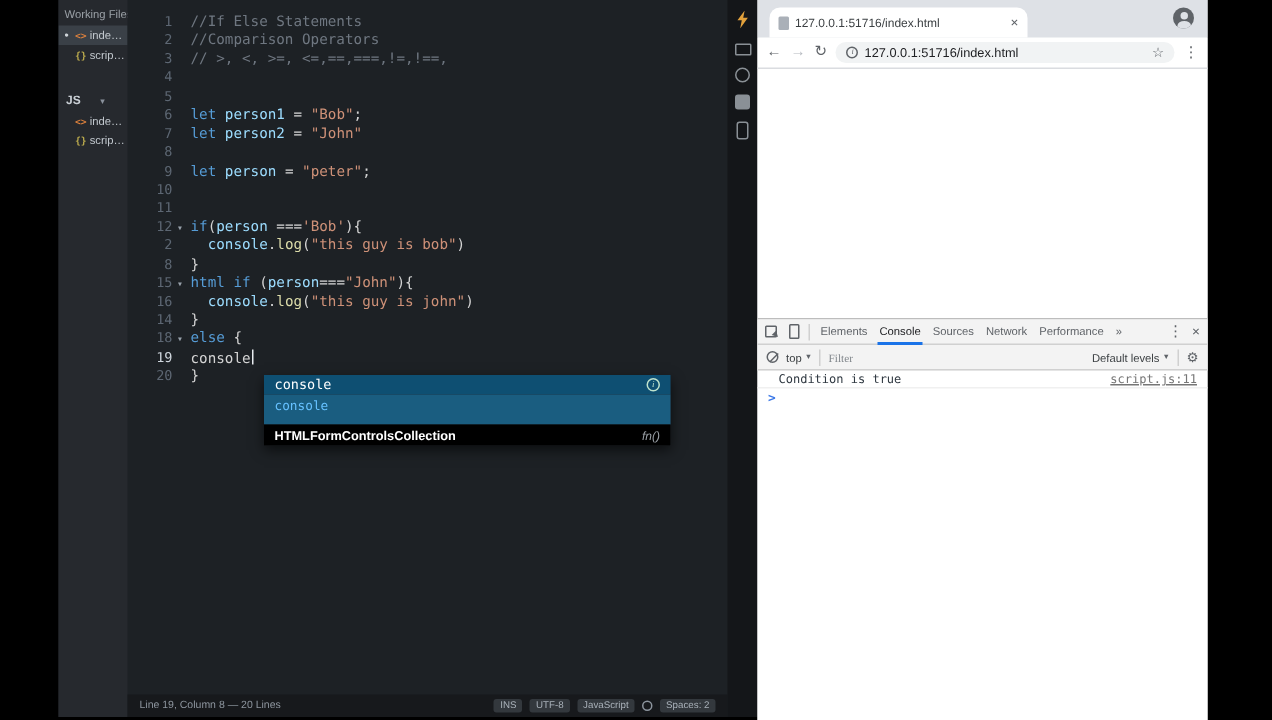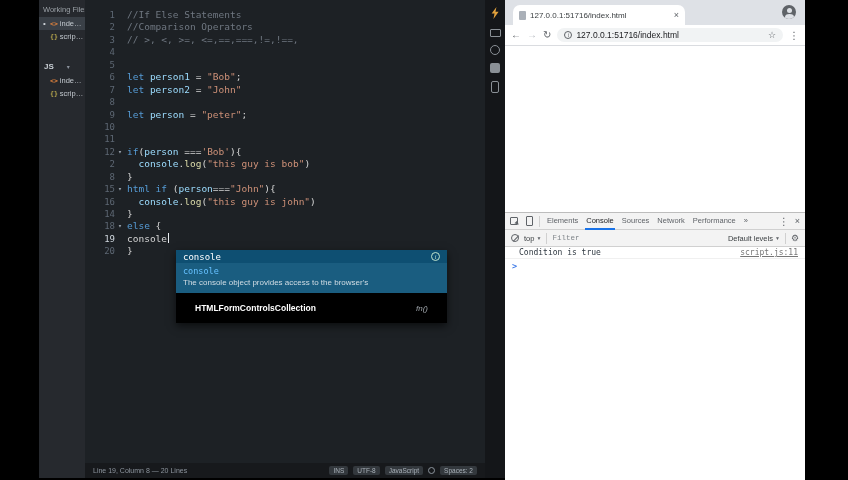--- a/index.html
+++ b/index.html
@@ -51,21 +51,21 @@
   .extension-icon-3{width:10px;height:10px;background:#8a9096;border-radius:2px}
   .extension-icon-4{width:8px;height:12px;border:1px solid #8a9096;border-radius:2px}
 
   
   .autocomplete{position:absolute;left:176px;top:250px;width:271px;z-index:40;box-shadow:0 3px 8px rgba(0,0,0,.6);font-size:9px}
   .ac-selected{height:13px;background:var(--popup-selected-bg,#0e4f72);color:#fff;display:flex;align-items:center;padding:0 7px;font-family:"DejaVu Sans Mono",monospace}
   .ac-info{margin-left:auto;width:9px;height:9px;border-radius:50%;border:1px solid #bfe3cd;color:#bfe3cd;font-size:6px;display:flex;align-items:center;justify-content:center;font-family:"Liberation Serif",serif;font-style:italic}
   .ac-doc{background:var(--popup-doc-bg,#1a5d80);padding:3px 10px 5px 7px}
   .ac-doc-title{color:var(--doc-link,#66c1ff);font-family:"DejaVu Sans Mono",monospace;font-size:8.5px;margin-bottom:2px}
   .ac-doc-line{color:#d2dde4;font-size:8px;line-height:10px}
-  .ac-item2{height:30px;background:#000;display:flex;align-items:center;padding:0 19px;color:#fff;font-weight:bold;font-size:8.5px}
+  .ac-item2{height:14px;background:#000;display:flex;align-items:center;padding:0 7px;color:#fff;font-weight:bold;font-size:8.5px}
   .ac-fn{margin-left:auto;color:#9aa0a6;font-style:italic;font-weight:normal;font-size:8px}
 
   
   .browser-window{position:absolute;left:505px;top:0;width:300px;height:480px;background:#fff;display:flex;flex-direction:column}
   .tabbar{height:25px;background:#dee1e6;display:flex;align-items:flex-end;padding:0 8px;position:relative;flex-shrink:0}
   .tab{height:20px;width:172px;background:#fff;border-radius:7px 7px 0 0;display:flex;align-items:center;padding:0 6px;gap:4px;font-size:8px;color:#3c4043}
   .favicon{width:7px;height:9px;background:#aab0b8;border-radius:1px;flex-shrink:0}
   .tab-title{flex:1;overflow:hidden;white-space:nowrap;text-overflow:ellipsis}
   .tab-close{color:#5f6368;font-size:9px;cursor:default}
   .avatar{position:absolute;right:9px;top:5px;width:14px;height:14px;border-radius:50%;background:#5f6368;overflow:hidden}
@@ -92,21 +92,21 @@
   .dt-tab{height:17px;display:flex;align-items:center;border-bottom:2px solid transparent;padding:0 1px;white-space:nowrap}
   .dt-tab.selected{color:#202124;border-bottom-color:var(--devtools-accent,#1a73e8)}
   .dt-spacer{flex:1}
   .dt-close{color:#5f6368;font-size:9px}
 
   .dt-filter{height:17px;background:#f3f3f3;border-bottom:1px solid #d0d0d0;display:flex;align-items:center;padding:0 6px;gap:5px;font-size:7.5px;color:#3c4043;flex-shrink:0}
   .clear-icon{width:8px;height:8px;border:1px solid #5f6368;border-radius:50%;position:relative;flex-shrink:0}
   .clear-icon::after{content:"";position:absolute;left:-0.5px;top:3px;width:8px;height:1px;background:#5f6368;transform:rotate(-45deg)}
   .dd{display:flex;align-items:center;gap:2px;white-space:nowrap}
   .dd-caret{font-size:5px;color:#5f6368}
-  .filter-input{border:none;background:transparent;outline:none;font-size:7.5px;color:#202124;width:70px;font-family:Liberation Mono, monospace}
+  .filter-input{border:none;background:transparent;outline:none;font-size:7.5px;color:#202124;width:70px;font-family:Liberation Serif, serif}
   .filter-input::placeholder{color:#80868b}
   .gear{color:#5f6368;font-size:9px}
 
   .console-out{flex-shrink:0}
   .console-msg{display:flex;align-items:center;min-height:12px;padding:1px 7px 1px 14px;font-family:"DejaVu Sans Mono",monospace;font-size:8px;color:#303942;border-bottom:1px solid #f0f0f0}
   .msg-src{margin-left:auto;color:#767676;text-decoration:underline;cursor:pointer}
   .console-prompt{display:flex;align-items:center;padding:2px 7px;font-family:"DejaVu Sans Mono",monospace;font-size:8.5px;font-weight:bold;color:var(--prompt-blue,#3b78e7)}
 </style>
 </head>
 <body>
@@ -275,21 +275,20 @@
       </div>
   </div>
 
   <div class="autocomplete">
     <div class="ac-selected">
       <span>console</span>
       <span class="ac-info">i</span>
     </div>
     <div class="ac-doc">
       <div class="ac-doc-title">console</div>
-      <div class="ac-doc-line">The console object provides access to the browser's</div>
     </div>
     <div class="ac-item2">
       <span>HTMLFormControlsCollection</span>
       <span class="ac-fn">fn()</span>
     </div>
   </div>
 
   <div class="browser-window">
     <div class="tabbar">
       <div class="tab">

